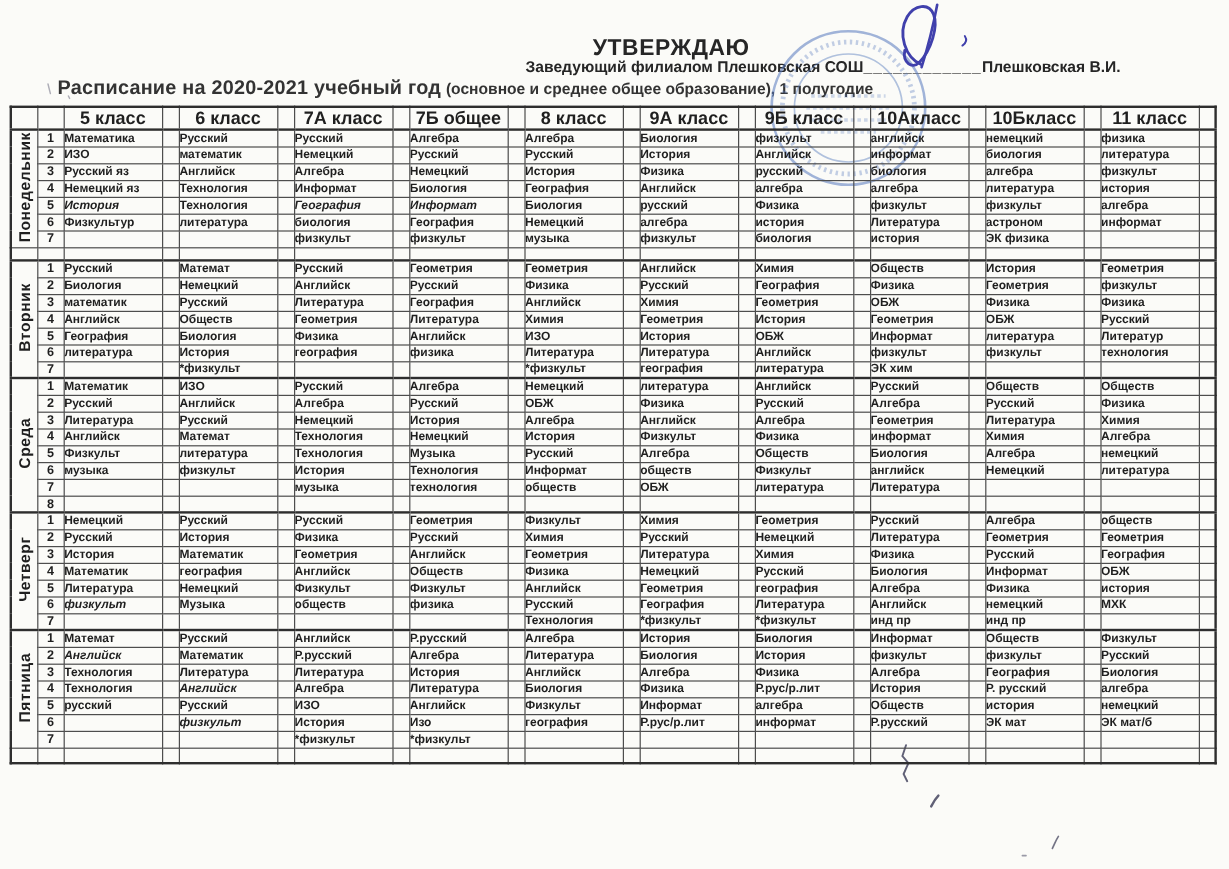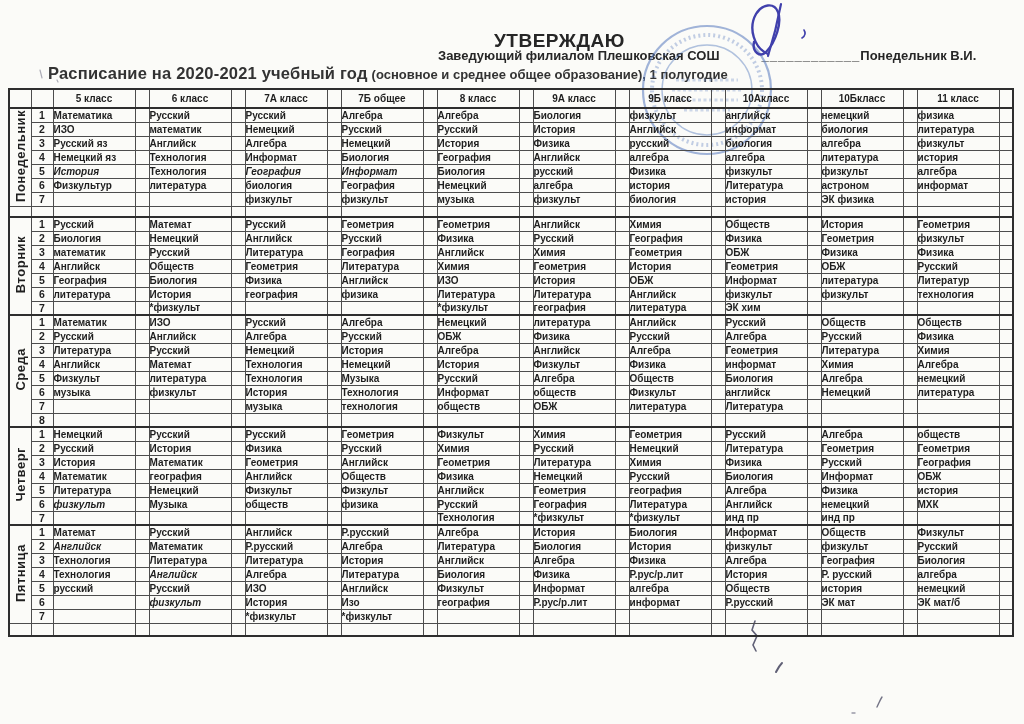--- a/index.html
+++ b/index.html
@@ -11,39 +11,39 @@
   }
   
   .approve-word{
     position:absolute;left:494px;top:30px;
     font-size:19px;font-weight:700;letter-spacing:.5px;color:#262626;
   }
   .head-line{
     position:absolute;left:438px;top:48px;
     font-size:13px;font-weight:700;color:#262626;white-space:nowrap;
   }
-  .head-line .u{letter-spacing:1px;margin-left:42px;}
+  .head-line .u{letter-spacing:1px;}
   .doc-title{
     position:absolute;left:0;top:64px;width:1024px;
     color:#333;white-space:nowrap;padding-left:48px;
   }
   .doc-title .main{font-size:16.5px;font-weight:700;letter-spacing:.2px;}
   .doc-title .suffix{font-size:13px;font-weight:700;margin-left:4px;}
   
   table.tt{
     position:absolute;left:8px;top:88px;width:1004px;
     border-collapse:collapse;table-layout:fixed;
     border:2px solid #2e2e2e;background:transparent;
   }
   table.tt td,table.tt th{
     border:1px solid #4d4d4d;padding:0;overflow:hidden;white-space:nowrap;
   }
   tr.head-row{height:19px;}
   tr.head-row th{
-    font-size:10px;font-weight:700;color:#1f1f1f;border-bottom:2px solid #2e2e2e;
+    font-size:15px;font-weight:700;color:#1f1f1f;border-bottom:2px solid #2e2e2e;
   }
   tr.lesson{height:14px;}
   tr.spacer-row{height:11px;}
   tr.spacer-row.tall{height:13px;}
   td.day{
     border:2px solid #2e2e2e;text-align:center;vertical-align:middle;
     font-size:13px;font-weight:700;color:#1f1f1f;
   }
   td.day span{
     writing-mode:vertical-rl;transform:rotate(180deg);
@@ -58,21 +58,21 @@
   tr.block-top td{border-top:2px solid #2e2e2e;}
   
   .stamp{position:absolute;left:628px;top:10px;filter:blur(.5px);pointer-events:none;}
   .sig{position:absolute;left:738px;top:0;pointer-events:none;}
   .marks{position:absolute;left:0;top:0;pointer-events:none;}
 </style>
 </head>
 <body>
 
 <div class="approve-word">УТВЕРЖДАЮ</div>
-<div class="head-line"><span>Заведующий филиалом Плешковская СОШ</span><span class="u">____________</span><span>Понедельник В.И.</span></div>
+<div class="head-line"><span>Заведующий филиалом Плешковская СОШ</span><span class="u">____________</span><span>Плешковская В.И.</span></div>
 <div class="doc-title"><span class="main">Расписание на 2020-2021 учебный год</span><span class="suffix">(основное и среднее общее образование), 1 полугодие</span></div>
 
 <svg class="stamp" width="165" height="165" viewBox="0 0 165 165">
   <g style="stroke:var(--stamp,#5579bd);" fill="none">
     <circle cx="79" cy="80" r="64" stroke-width="2.2" opacity=".55"></circle>
     <circle cx="79" cy="80" r="45" stroke-width="1.4" opacity=".45"></circle>
     <circle cx="79" cy="80" r="55" stroke-width="4" opacity=".35" stroke-dasharray="2 3"></circle>
     <path d="M48 70 h62 M44 80 h70 M48 90 h62 M56 100 h46" stroke-width="3" opacity=".28" stroke-dasharray="3 2.5"></path>
   </g>
 </svg>

